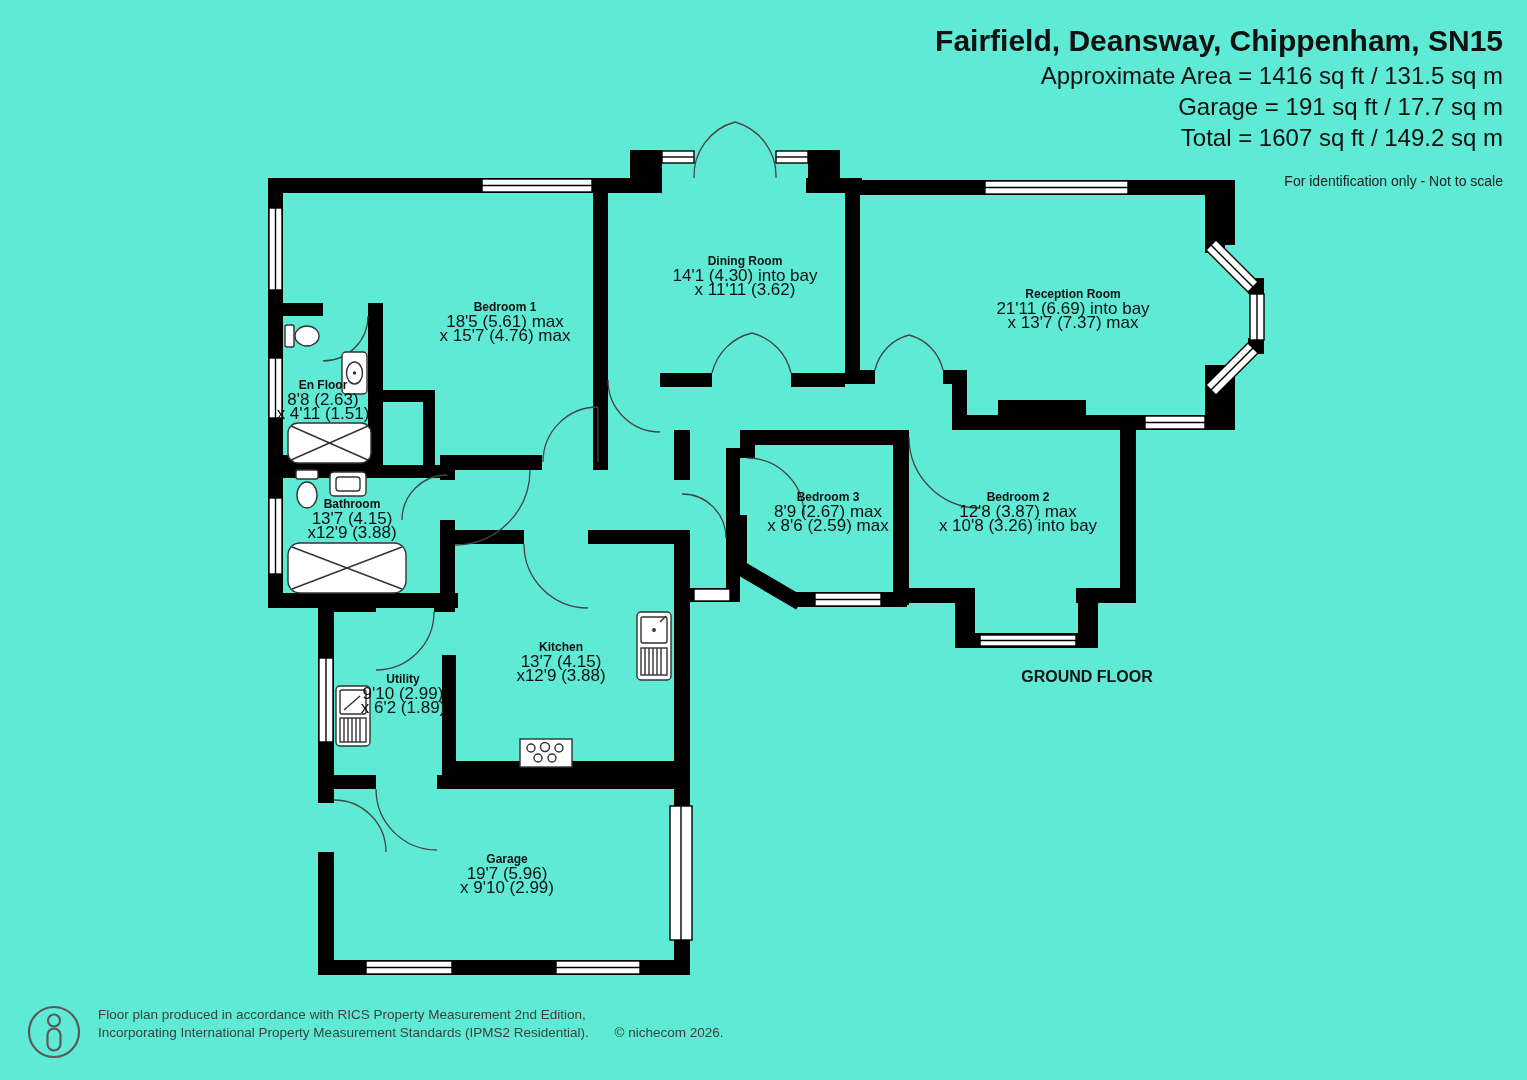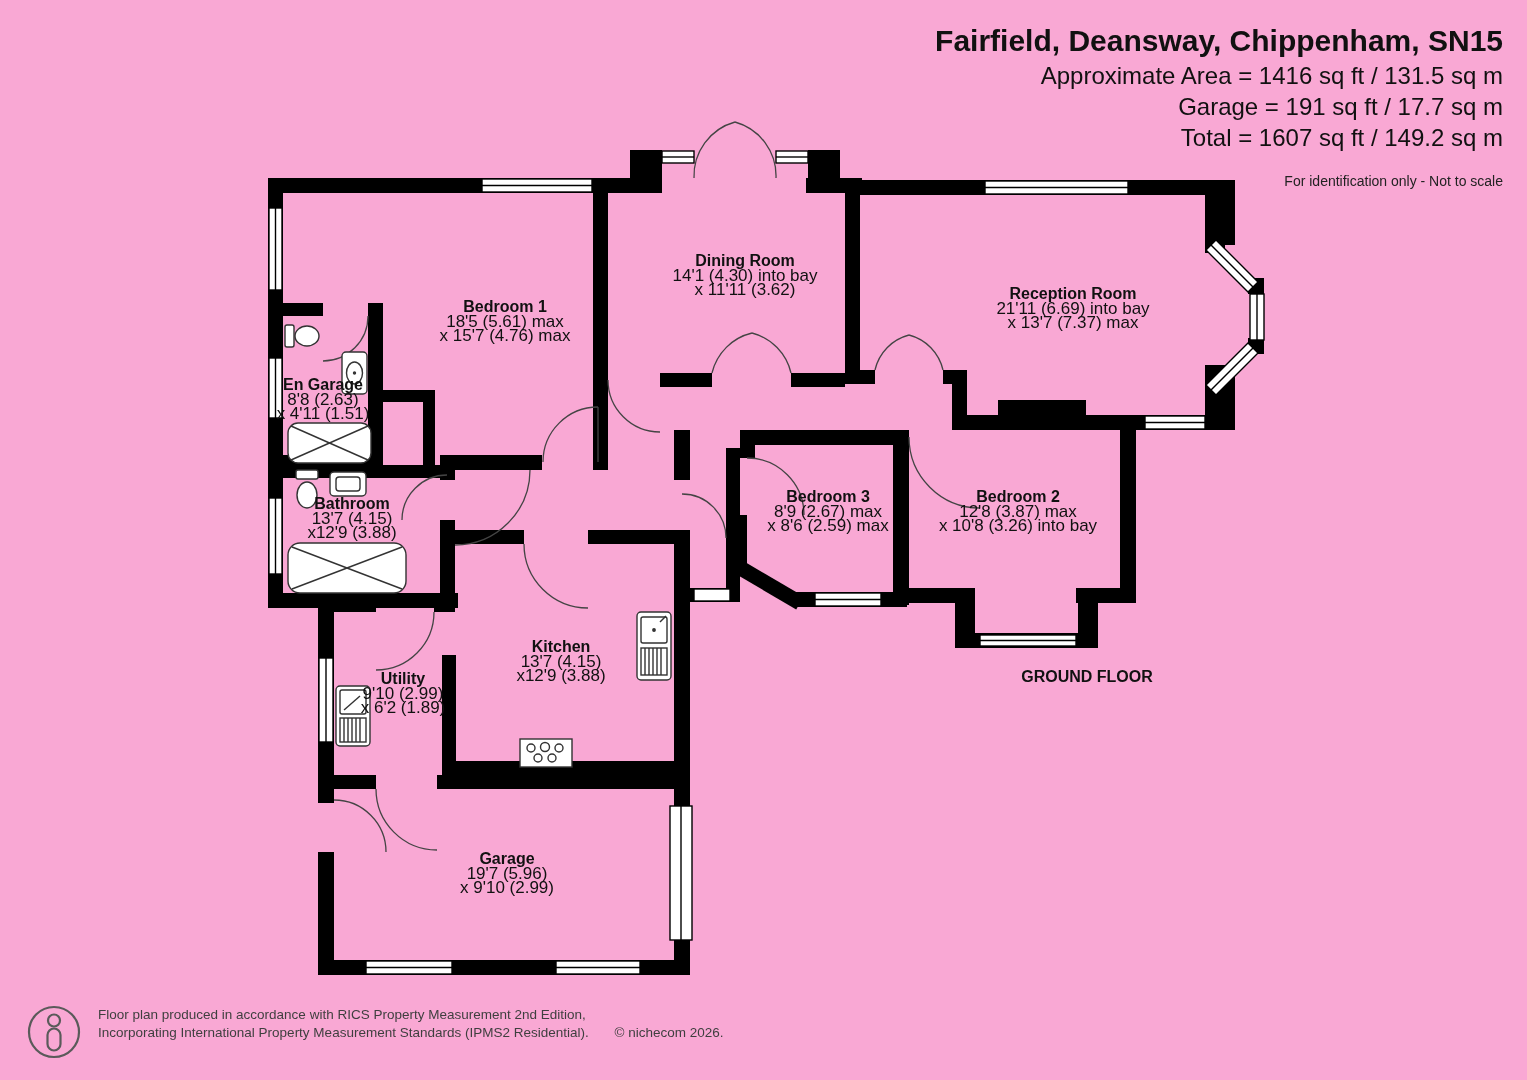--- a/index.html
+++ b/index.html
@@ -1,27 +1,27 @@
 <!DOCTYPE html>
 <html><head>
 <meta charset="utf-8">
 <style>
   html,body{margin:0;padding:0;background:#fff;}
-  #page{position:relative;width:1527px;height:1080px;background:#f9a8d4;overflow:hidden;
+  #page{position:relative;width:1527px;height:1080px;background:#5eead4;overflow:hidden;
         font-family:"Liberation Sans", sans-serif;color:#1a1a1a;}
   
   #header{position:absolute;top:24px;right:24px;text-align:right;}
   #title{font-size:30px;font-weight:bold;letter-spacing:0;color:#111;}
   .area-line{font-size:24px;color:#111;margin-top:5px;line-height:26px;}
   #disclaimer{font-size:14px;color:#222;margin-top:22px;}
   
   #plan{position:absolute;left:0;top:0;width:1527px;height:1080px;}
   
   .room-label{position:absolute;text-align:center;line-height:14.5px;transform:translateX(-50%);}
-  .room-label .rname{font-weight:bold;font-size:16px;color:#111;}
+  .room-label .rname{font-weight:bold;font-size:12px;color:#111;}
   .room-label .rdim{font-size:17px;color:#111;}
   #ground-floor{position:absolute;left:1087px;top:668px;transform:translateX(-50%);
         font-weight:bold;font-size:16px;color:#111;}
   
   #footer{position:absolute;left:26px;top:1004px;display:flex;align-items:flex-start;}
   #footer-logo{width:56px;height:56px;margin-right:16px;flex:none;}
   #footer-text{font-size:13.5px;color:#3f3f3f;line-height:18px;padding-top:2px;}
   .ft-row span{white-space:pre;}
   .sp{display:inline-block;width:22px;}
 </style>
@@ -281,21 +281,21 @@
     <div class="area-line">Total = 1607 sq ft / 149.2 sq m</div>
     <div id="disclaimer">For identification only - Not to scale</div>
   </div>
 
   <div class="room-label" style="left:505px;top:300px">
     <div class="rname">Bedroom 1</div>
       <div class="rdim">18'5 (5.61) max</div>
       <div class="rdim">x 15'7 (4.76) max</div>
   </div>
   <div class="room-label" style="left:323px;top:378px">
-    <div class="rname">En Garage</div>
+    <div class="rname">En Floor</div>
       <div class="rdim">8'8 (2.63)</div>
       <div class="rdim">x 4'11 (1.51)</div>
   </div>
   <div class="room-label" style="left:352px;top:497px">
     <div class="rname">Bathroom</div>
       <div class="rdim">13'7 (4.15)</div>
       <div class="rdim">x12'9 (3.88)</div>
   </div>
   <div class="room-label" style="left:745px;top:254px">
     <div class="rname">Dining Room</div>

